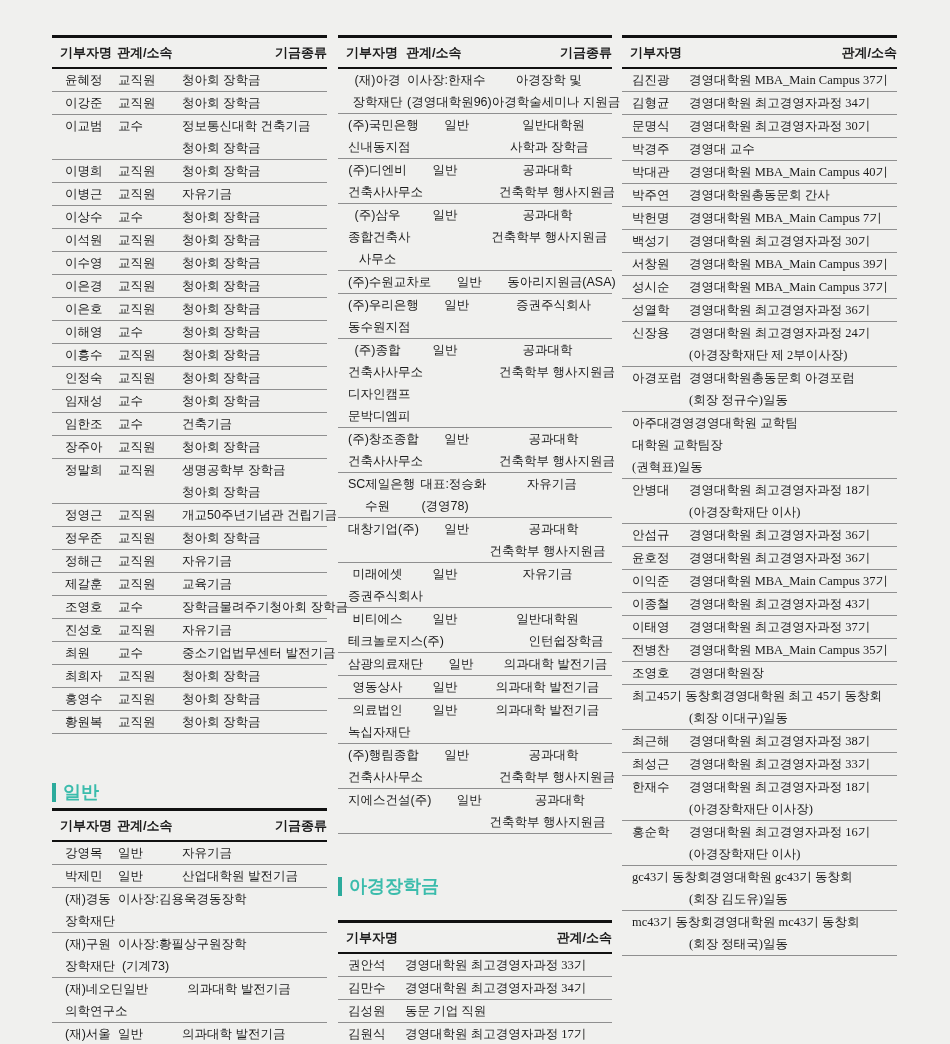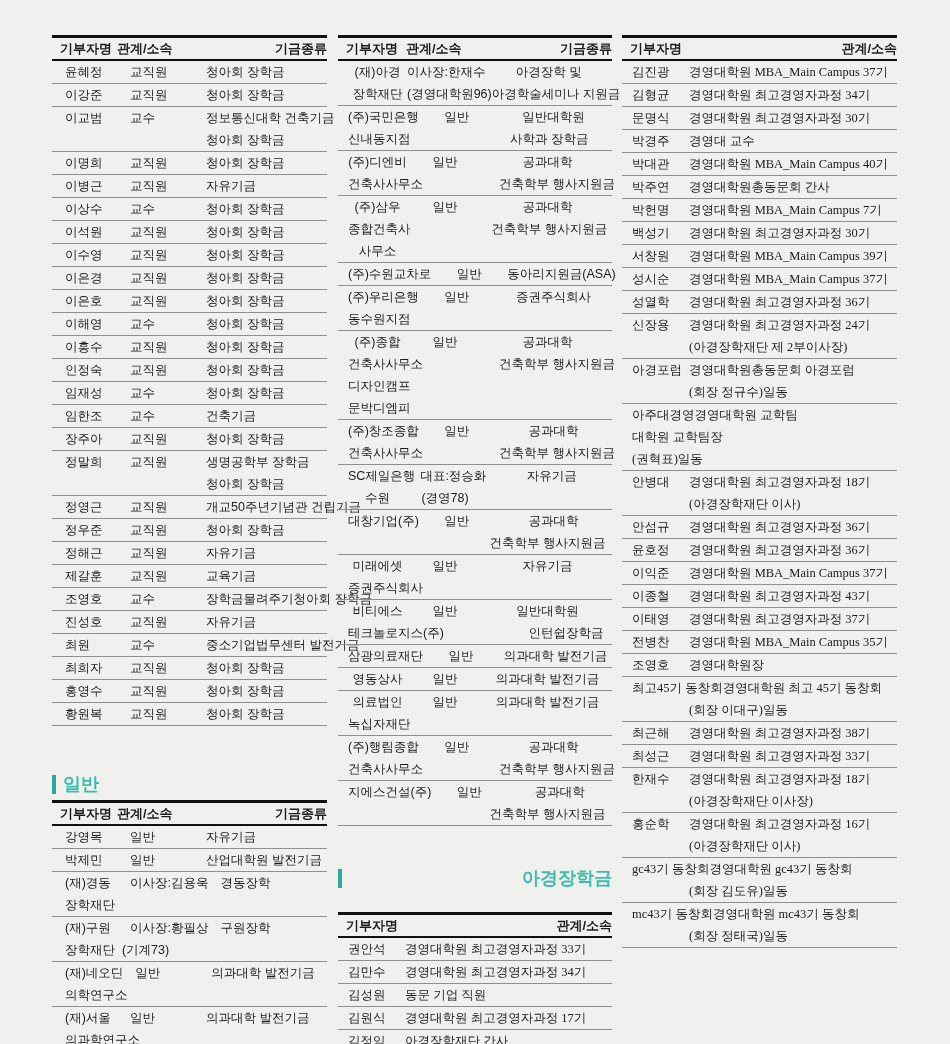--- a/index.html
+++ b/index.html
@@ -21,35 +21,35 @@
   #col2{left:338px;width:274px;}
   #col3{left:622px;width:275px;}
 
   .tbl{width:100%;}
   .mt-first{margin-top:35px;}
 
   .thead{
     display:flex;align-items:center;
     border-top:3px solid var(--rule-dark);
     border-bottom:2px solid var(--rule-dark);
-    height:26px;
+    height:34px;
     font-weight:bold;font-size:13px;
     padding-left:8px;white-space:pre;
   }
   .h{flex:0 0 auto;white-space:pre;}
   .t-left .h0{min-width:57px}
   .t-left .h1{min-width:80px}
   .t-mid  .h0{min-width:60px}
   .t-mid  .h1{min-width:77px}
   .t-two  .h0{min-width:59px}
   .h:last-child{flex:1 1 auto;text-align:right;}
 
   .entry{border-bottom:1px solid var(--rule-light);}
   .line{display:flex;align-items:center;height:22px;}
-  .t-left .line{padding-left:13px;gap:12px;}
+  .t-left .line{padding-left:13px;}
   .t-mid  .line{padding-left:10px;text-align:center;}
   .t-two  .line{padding-left:10px;font-family:Liberation Serif, serif;}
   .cell{flex:0 0 auto;white-space:pre;}
   .t-left .c0{min-width:53px}
   .t-left .c1{min-width:64px}
   .t-mid  .c0{min-width:59px}
   .t-mid  .c1{min-width:76px}
   .t-two  .c0{min-width:57px}
   .cell:last-child{flex:1 1 auto;}
 
@@ -58,21 +58,21 @@
     color:var(--accent);
     font-size:18px;font-weight:bold;
     height:24px;
   }
   .sec-title .bar{
     display:inline-block;width:4px;height:19px;
     background:var(--accent-bar);margin-right:7px;
   }
   .mt-title-general{margin-top:46px;margin-bottom:4px;}
   .mt-table-general{margin-top:4px;}
-  .mt-title-agyeong{margin-top:40px;margin-bottom:22px;justify-content:space-between;}
+  .mt-title-agyeong{margin-top:40px;margin-bottom:22px;}
   .mt-table-agyeong{margin-top:3px;}
 </style>
 </head>
 <body>
 
 <div class="col" id="col1">
   <section class="tbl t-left mt-first">
     <div class="thead">
       <div class="h h0">기부자명</div>
       <div class="h h1">관계/소속</div>

